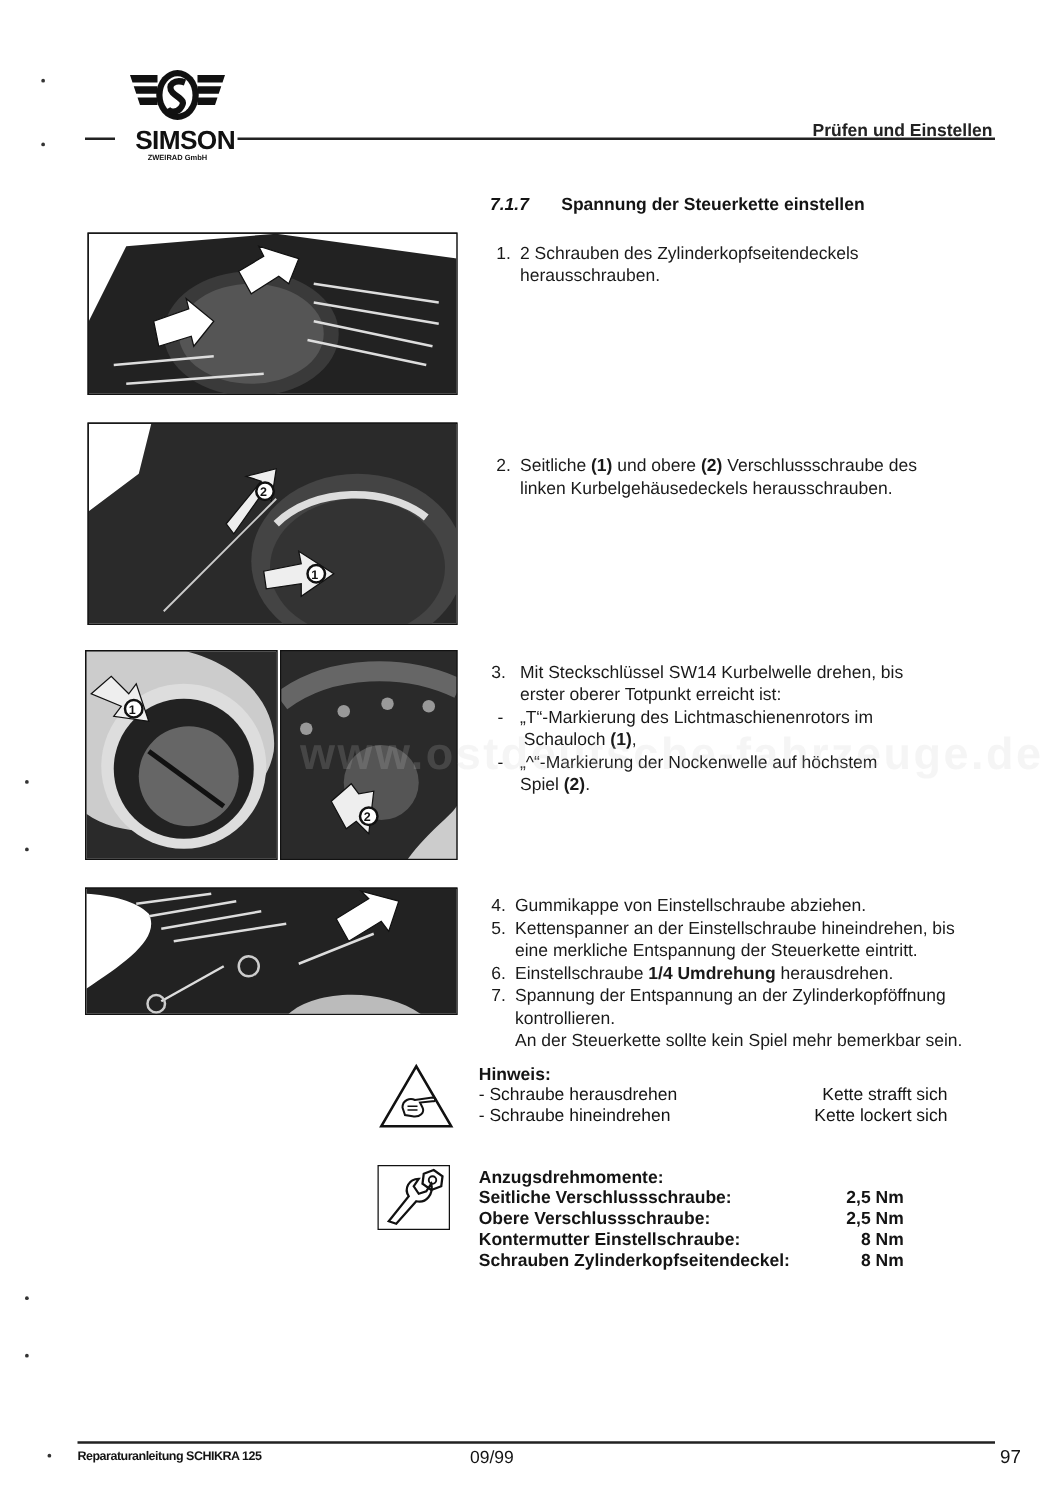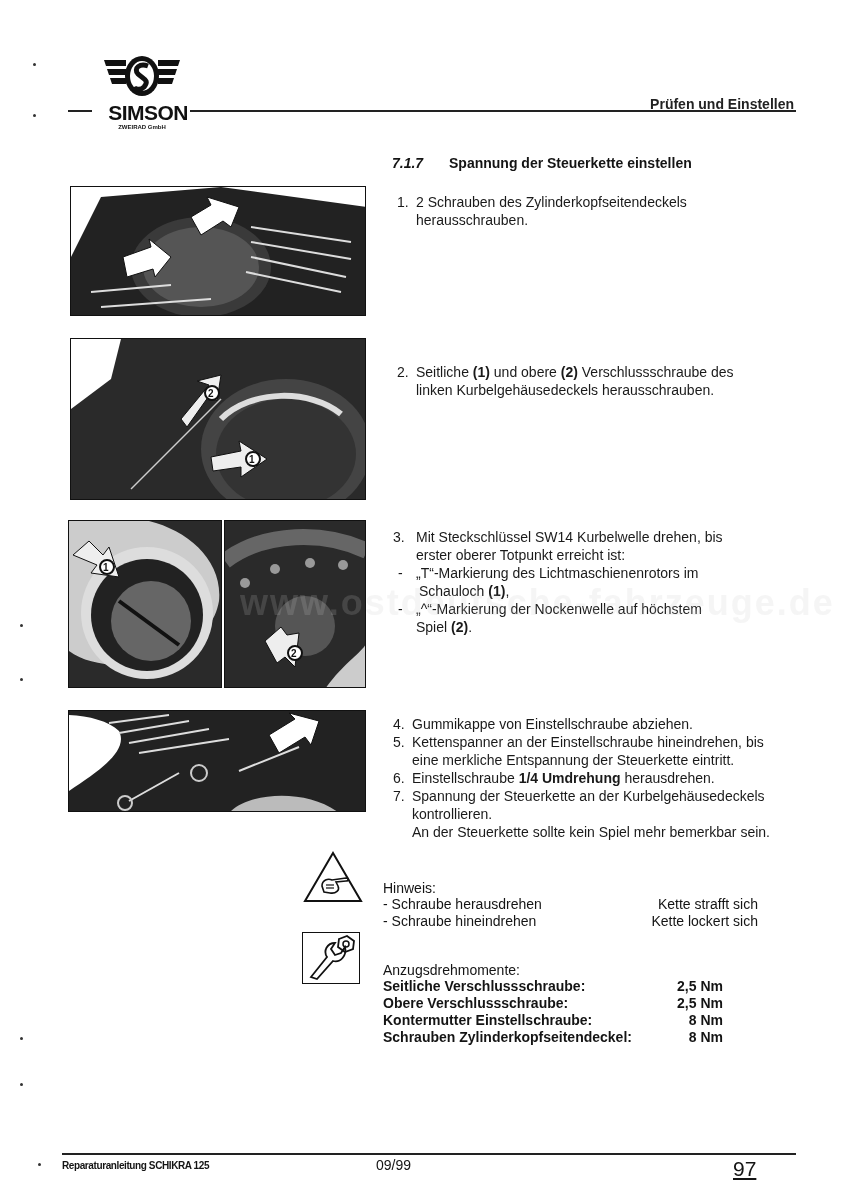--- a/index.html
+++ b/index.html
@@ -27,34 +27,34 @@
   .step b { font-weight: bold; }
   .num { display: inline-block; width: 19px; }
   .indent { padding-left: 19px; }
 
   
   .photo { border: 1.5px solid #111; overflow: hidden; background: #2a2a2a; }
   .photo svg { display: block; }
 
   
   .icon-box { border: 1.5px solid #111; }
-  .note-title { font-weight: normal; font-size: 14px; margin-top: 29px; }
+  .note-title { font-weight: bold; font-size: 14px; }
   .note-row { font-size: 14px; line-height: 17px; display: flex; }
   .note-row .l { width: 230px; }
   .note-row .r { width: 145px; text-align: right; }
 
   .torque-row { font-size: 14px; line-height: 17px; display: flex; font-weight: bold; }
   .torque-row .l { width: 290px; }
   .torque-row .r { width: 50px; text-align: right; }
 
   
   .ftr-line { left: 62px; top: 1153px; width: 734px; height: 2px; background: #222; }
   .ftr-left { left: 62px; top: 1160px; font-size: 10px; font-weight: bold; letter-spacing: -0.4px; }
   .ftr-mid { left: 376px; top: 1157px; font-size: 14px; }
-  .ftr-right { left: 733px; top: 1157px; font-size: 21px; text-decoration: underline; }
+  .ftr-right { left: 800px; top: 1157px; font-size: 15px; }
 
   .watermark { left: 240px; top: 582px; font-size: 36px; color: rgba(200,200,200,0.18); font-weight: bold; letter-spacing: 2px; }
 </style>
 </head>
 <body>
 
 <div class="abs dot" style="left:33px;top:63px;"></div>
 <div class="abs dot" style="left:33px;top:114px;"></div>
 <div class="abs dot" style="left:20px;top:624px;"></div>
 <div class="abs dot" style="left:20px;top:678px;"></div>
@@ -192,21 +192,21 @@
     <circle cx="130" cy="62" r="8" fill="none" stroke="#ccc" stroke-width="2"></circle>
     <circle cx="56" cy="92" r="7" fill="none" stroke="#ccc" stroke-width="2"></circle>
   </svg>
 </div>
 
 <div class="abs step" style="left:393px;top:715px;width:410px;">
   <div><span class="num">4.</span><span>Gummikappe von Einstellschraube abziehen.</span></div>
   <div><span class="num">5.</span><span>Kettenspanner an der Einstellschraube hineindrehen, bis</span></div>
   <div class="indent">eine merkliche Entspannung der Steuerkette eintritt.</div>
   <div><span class="num">6.</span><span>Einstellschraube </span><b>1/4 Umdrehung</b><span> herausdrehen.</span></div>
-  <div><span class="num">7.</span><span>Spannung der Steuerkette an der Kurbelgehäusedeckels</span></div>
+  <div><span class="num">7.</span><span>Spannung der Entspannung an der Zylinderkopföffnung</span></div>
   <div class="indent">kontrollieren.</div>
   <div class="indent">An der Steuerkette sollte kein Spiel mehr bemerkbar sein.</div>
 </div>
 
 <div class="abs" style="left:302px;top:850px;width:62px;height:54px;">
   <svg width="62" height="54" viewBox="0 0 62 54">
     <path d="M31 3 L59 51 L3 51 Z" fill="none" stroke="#111" stroke-width="2"></path>
     <path d="M20 36 C20 30 26 28 30 30 L44 28 C47 28 47 31 44 31 L34 32 L36 36 C38 40 34 44 28 43 L22 42 Z" fill="none" stroke="#111" stroke-width="1.6"></path>
     <line x1="24" y1="35" x2="32" y2="35" stroke="#111" stroke-width="1.2"></line>
     <line x1="24" y1="38" x2="32" y2="38" stroke="#111" stroke-width="1.2"></line>

